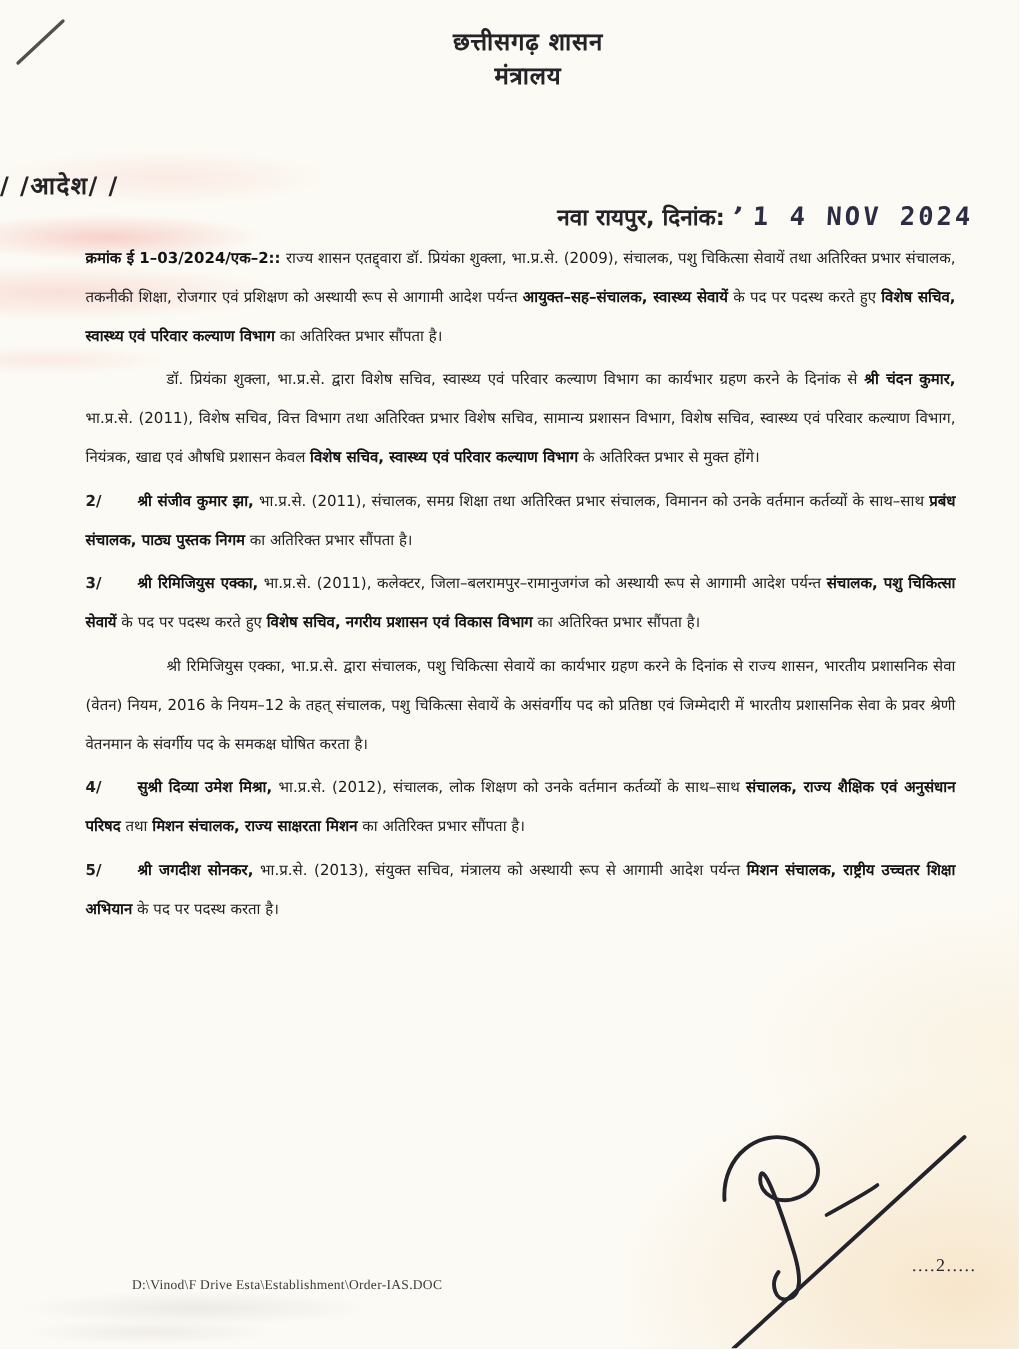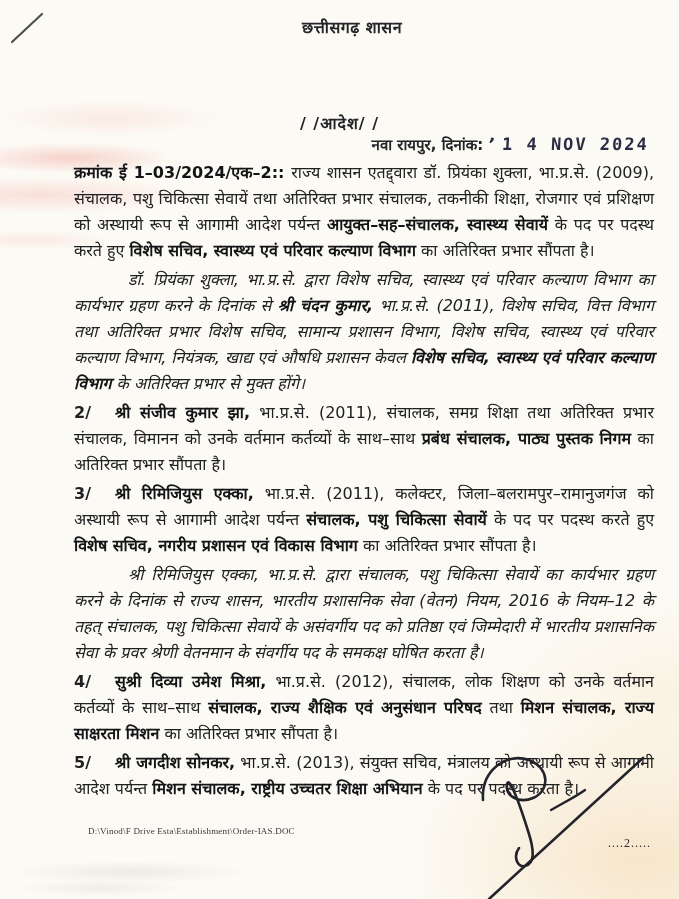--- a/index.html
+++ b/index.html
@@ -31,21 +31,21 @@
     font-weight:bold;color:#242428;margin-left:25px;
   }
   .header .hline{letter-spacing:0.5px;}
   .header .underlined{
     display:inline-block;
     border-bottom:1.5px solid #2a2a2e;
     padding-bottom:1px;
   }
   .order-title{
     position:absolute;top:112px;left:0;right:0;
-    text-align:center;font-size:16px;font-weight:bold;color:#242428;
+    text-align:left;font-size:16px;font-weight:bold;color:#242428;
     letter-spacing:1px;
   }
   .dateline{
     position:absolute;top:134px;right:30px;
     font-size:15px;font-weight:bold;color:#242428;
     white-space:nowrap;
   }
   .stamp{
     display:inline-block;
     font-family:"DejaVu Sans Mono",monospace;
@@ -55,54 +55,55 @@
     color:#2c2c44;
     transform:skewX(-3deg);
     margin-left:2px;
   }
   .pen-tick{
     display:inline-block;
     color:#2c2c44;font-weight:bold;font-size:17px;
     transform:rotate(12deg);
   }
   .body-text{
-    position:absolute;top:160px;left:74px;width:580px;
-    font-size:16px;line-height:26px;
+    position:absolute;top:160px;left:57px;width:580px;
+    font-size:10px;line-height:26px;
     text-align:justify;
     color:#202022;
   }
   .body-text p{margin:0 0 3px 0;}
-  .body-text p.indent{text-indent:54px;font-style:italic;}
+  .body-text p.indent{text-indent:54px;}
   .para-num{display:inline-block;margin-right:24px;font-weight:bold;}
   .body-text b{color:#141416;}
   .slash-mark{position:absolute;top:8px;left:6px;}
   .signature{position:absolute;left:455px;top:738px;}
   .page-number{
     position:absolute;top:836px;right:28px;
     font-size:12px;color:#2a2a2e;letter-spacing:1px;
     font-family:"Liberation Serif",serif;
   }
   .file-path{
-    position:absolute;top:826px;left:88px;
+    position:absolute;top:851px;left:88px;
     font-size:9px;color:#3a3a3c;
     font-family:"Liberation Serif",serif;
     letter-spacing:0.2px;
   }
 </style>
 </head>
 <body>
 
 <div class="page">
 
   <svg class="slash-mark" width="44" height="40" viewBox="0 0 44 40">
     <line x1="6" y1="34" x2="36" y2="6" stroke="#50504e" stroke-width="2.2" stroke-linecap="round"></line>
   </svg>
 
   <div class="header">
     <div class="hline">छत्तीसगढ़ शासन</div>
+    <div class="hline">मंत्रालय</div>
   </div>
 
   <div class="order-title">/ /आदेश/ /</div>
 
   <div class="dateline">
     <span>नवा रायपुर, दिनांक:</span>
     <span class="pen-tick">’</span>
     <span class="stamp">1 4 NOV 2024</span>
   </div>
 

